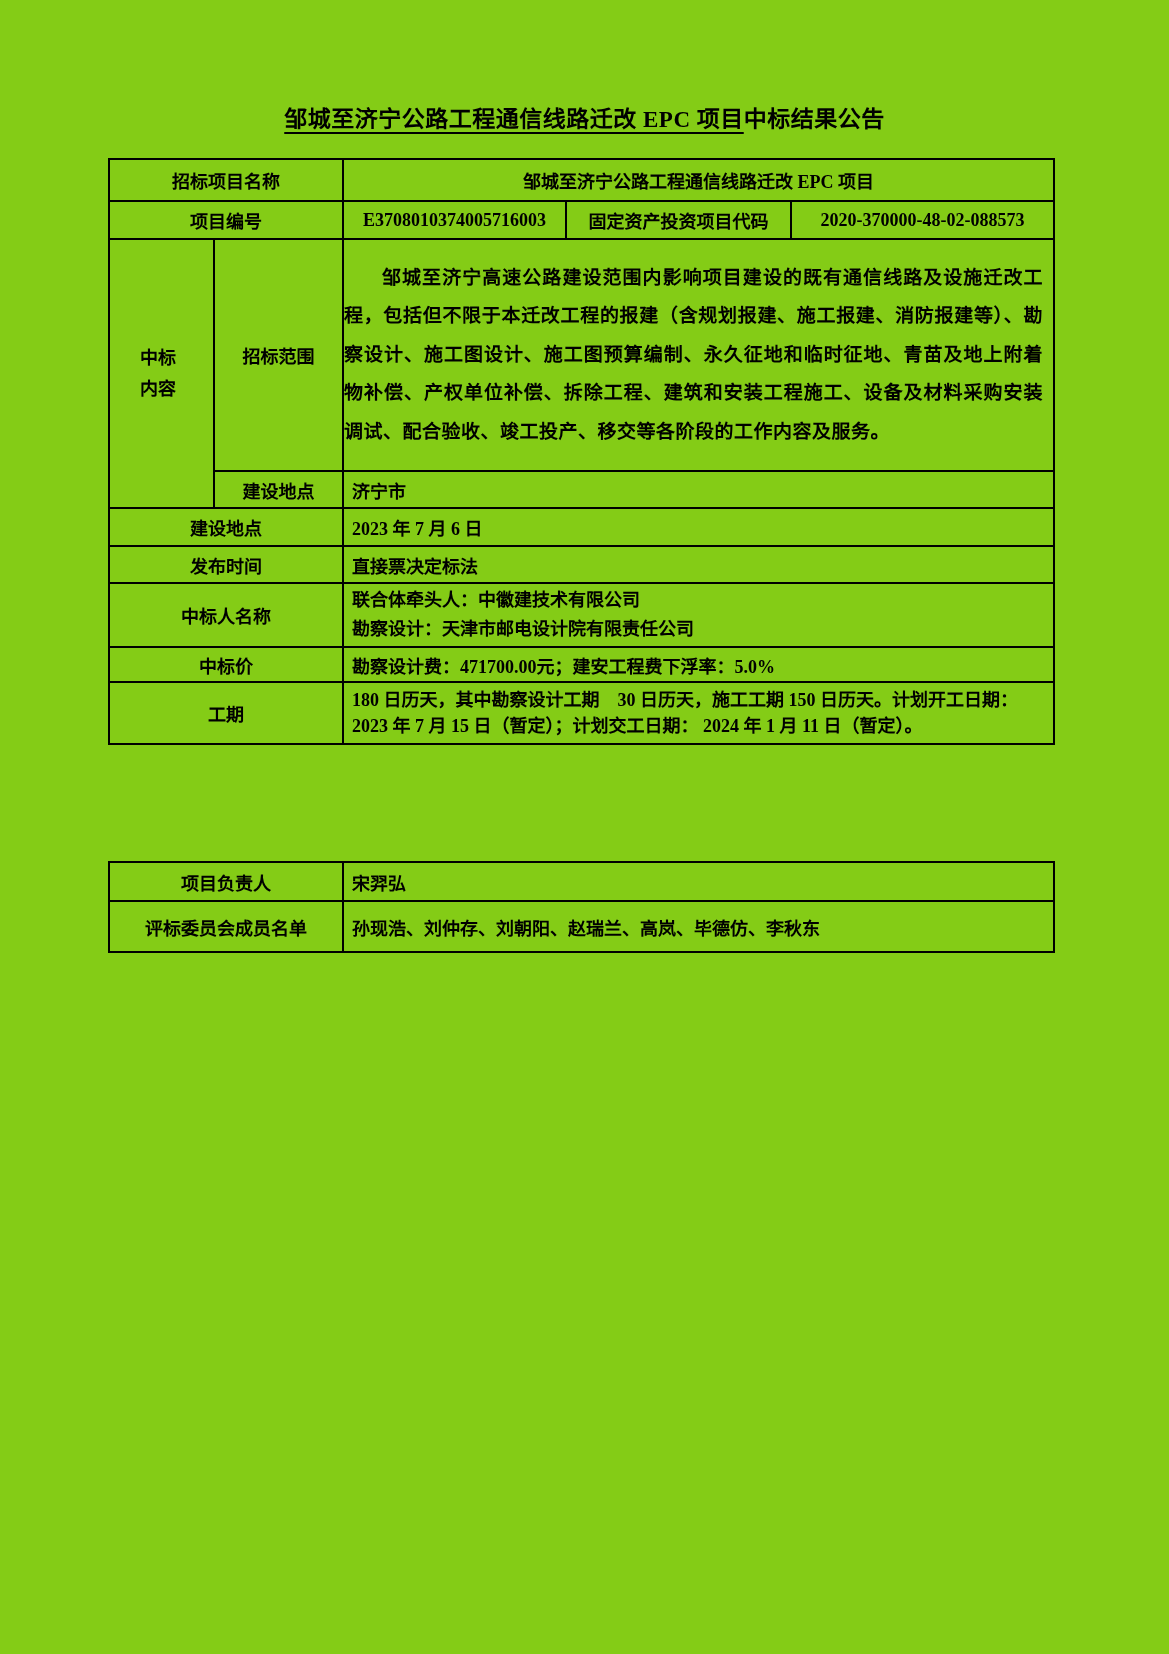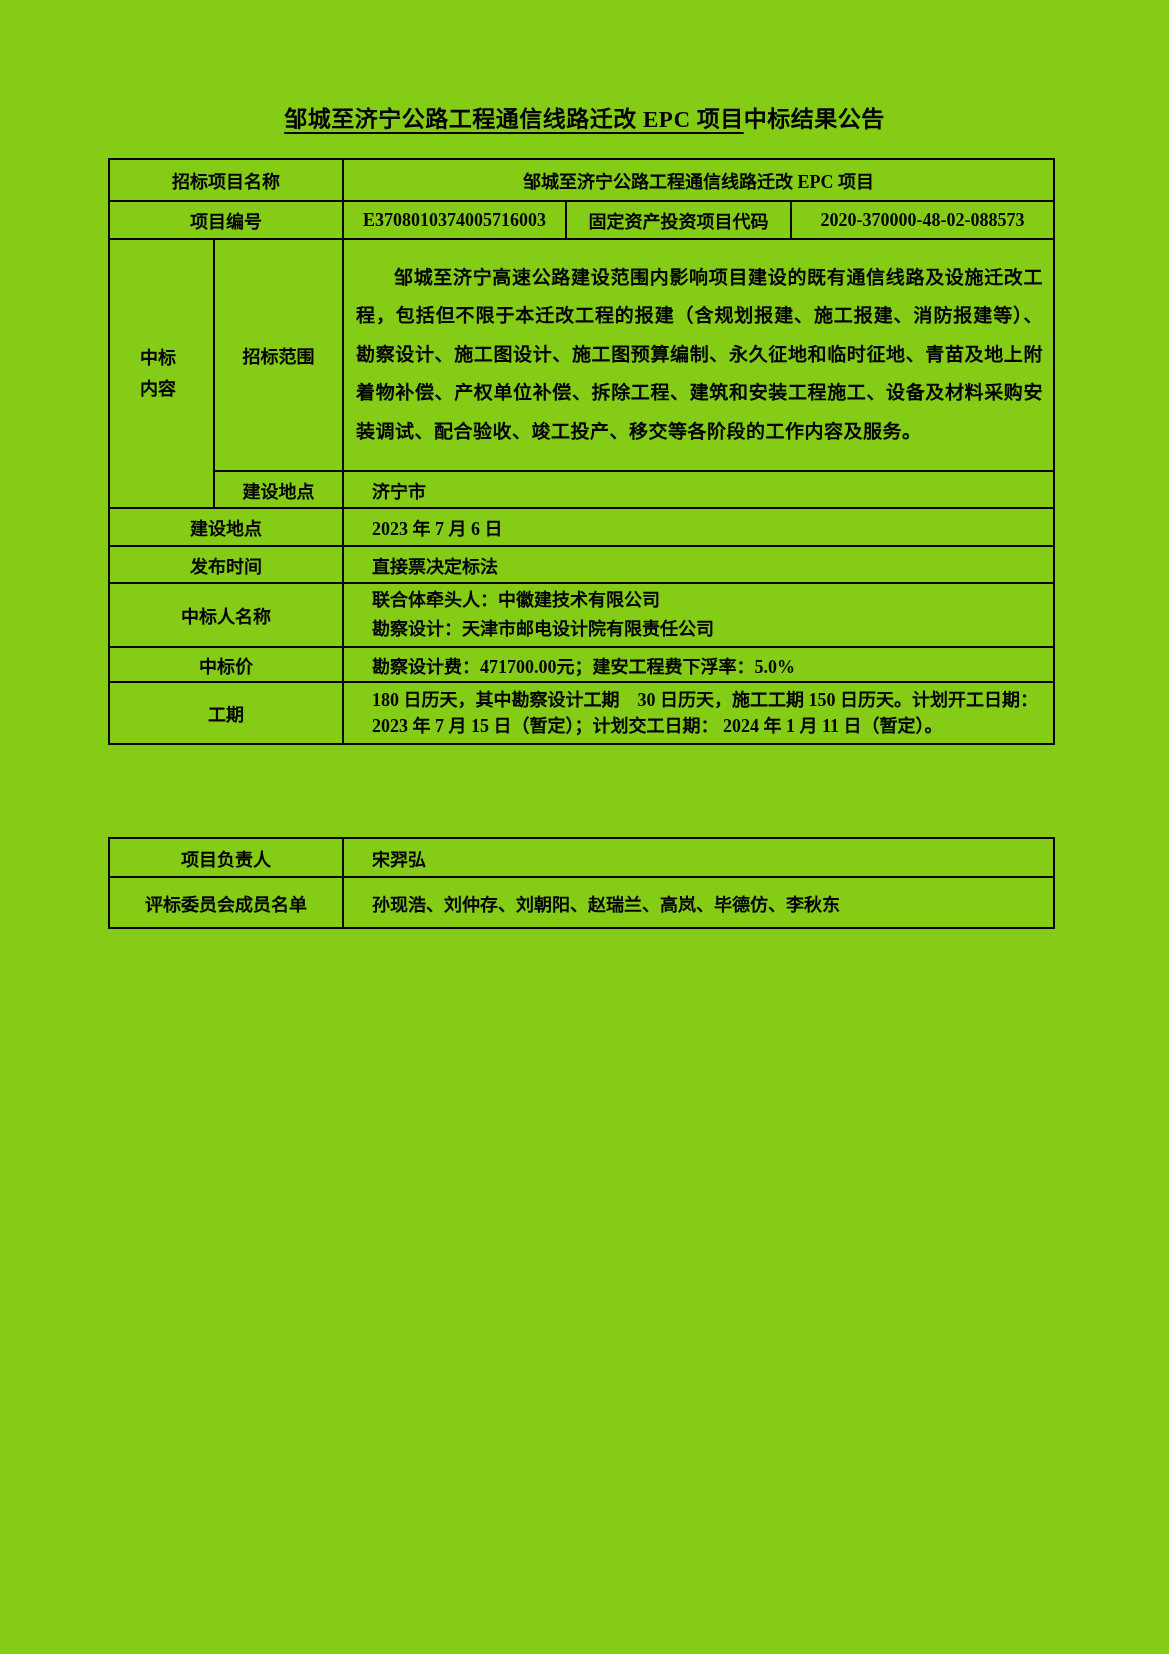--- a/index.html
+++ b/index.html
@@ -27,42 +27,42 @@
     text-decoration-thickness: 2px;
   }
   table {
     border-collapse: collapse;
     table-layout: fixed;
     width: 945px;
     margin-left: 108px;
     font-size: 18px;
   }
   .table-main { margin-top: 24px; }
-  .table-extra { margin-top: 92px; }
+  .table-extra { margin-top: 116px; }
   td {
     border: 2px solid #000;
     padding: 2px 8px;
     vertical-align: middle;
     overflow: hidden;
   }
   td.label-cell { text-align: center; padding: 2px 0; }
   td.value-center { text-align: center; }
-  td.value-left { text-align: left; padding-left: 28px; }
+  td.value-left { text-align: left; padding-left: 8px; }
   .vertical-label {
     width: 2.4em;
     margin: 8px auto;
     line-height: 1.7;
     text-align: left;
   }
   .scope-cell {
     font-size: 19px;
     line-height: 38.5px;
     text-align: justify;
     letter-spacing: 0.5px;
-    padding: 6px 10px 6px 12px;
+    padding: 6px 10px 6px 0;
     margin-top: 48px;
   }
   .scope-text { text-indent: 2em; }
   .two-line-cell div { line-height: 29px; }
   .duration-cell {
     white-space: pre-wrap;
     line-height: 26px;
     padding-top: 4px;
     padding-bottom: 4px;
   }

